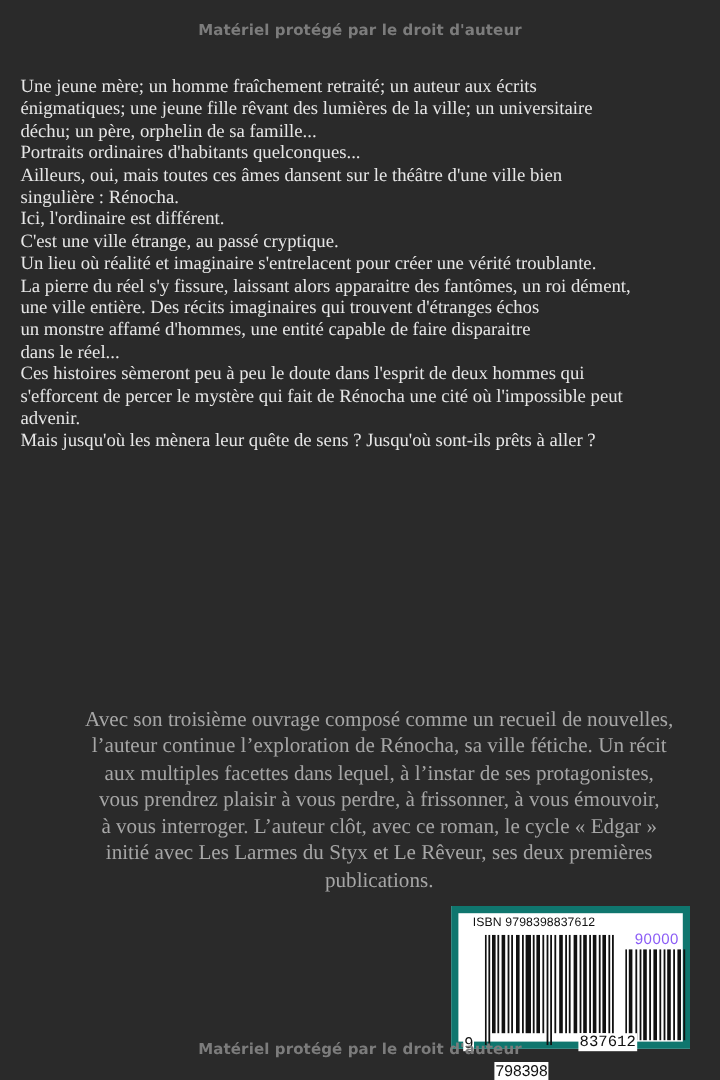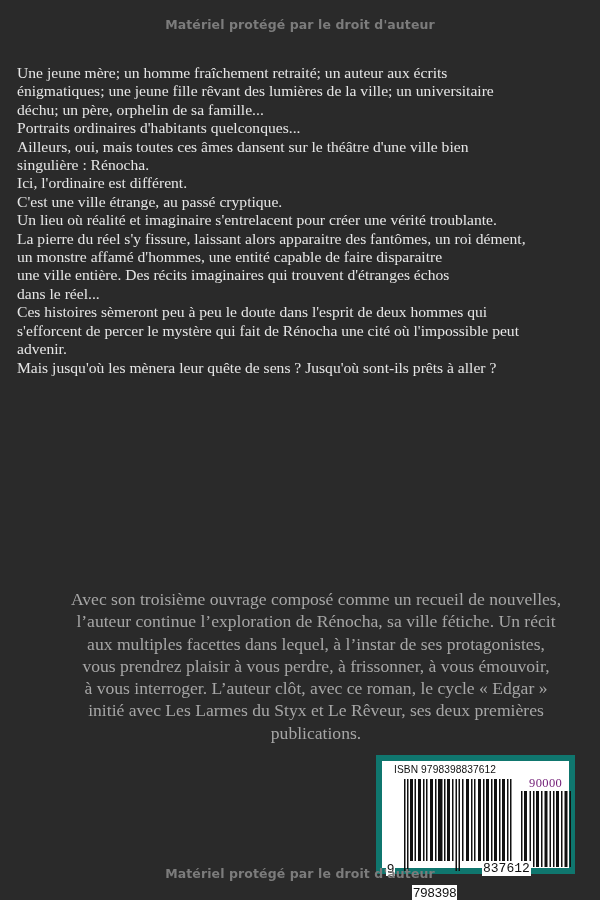--- a/index.html
+++ b/index.html
@@ -32,22 +32,22 @@
     position:absolute; left:376px; top:755px; width:199px; height:119px;
     background:#ffffff; border:6px solid #0f766e; box-sizing:border-box;
   }
   .isbn-label {
     position:absolute; left:12px; top:3px;
     font-family:"Liberation Sans", "DejaVu Sans", sans-serif;
     font-size:10.2px; color:#111; letter-spacing:0.1px;
   }
   .price-label {
     position:absolute; left:147px; top:15px;
-    font-family:Liberation Serif, serif;
-    font-size:12.5px; color:#701a75; letter-spacing:0.4px;
+    font-family:Liberation Sans, sans-serif;
+    font-size:12.5px; color:#8b5cf6; letter-spacing:0.4px;
   }
   .bars-main {
     position:absolute; left:22px; top:18px; width:108px; height:92px;
   }
   .bars-addon {
     position:absolute; left:139px; top:30px; width:52px; height:76px;
   }
   .digits {
     position:absolute; top:100px; left:0; width:140px; height:16px;
     font-family:"Liberation Sans", "DejaVu Sans", sans-serif;
@@ -67,22 +67,22 @@
   <p>Une jeune mère; un homme fraîchement retraité; un auteur aux écrits</p>
   <p>énigmatiques; une jeune fille rêvant des lumières de la ville; un universitaire</p>
   <p>déchu; un père, orphelin de sa famille...</p>
   <p>Portraits ordinaires d'habitants quelconques...</p>
   <p>Ailleurs, oui, mais toutes ces âmes dansent sur le théâtre d'une ville bien</p>
   <p>singulière : Rénocha.</p>
   <p>Ici, l'ordinaire est différent.</p>
   <p>C'est une ville étrange, au passé cryptique.</p>
   <p>Un lieu où réalité et imaginaire s'entrelacent pour créer une vérité troublante.</p>
   <p>La pierre du réel s'y fissure, laissant alors apparaitre des fantômes, un roi dément,</p>
+  <p>une ville entière. Des récits imaginaires qui trouvent d'étranges échos</p>
   <p>un monstre affamé d'hommes, une entité capable de faire disparaitre</p>
-  <p>une ville entière. Des récits imaginaires qui trouvent d'étranges échos</p>
   <p>dans le réel...</p>
   <p>Ces histoires sèmeront peu à peu le doute dans l'esprit de deux hommes qui</p>
   <p>s'efforcent de percer le mystère qui fait de Rénocha une cité où l'impossible peut</p>
   <p>advenir.</p>
   <p>Mais jusqu'où les mènera leur quête de sens ? Jusqu'où sont-ils prêts à aller ?</p>
 </div>
 
 <div class="about">
   <p>Avec son troisième ouvrage composé comme un recueil de nouvelles,</p>
   <p>l’auteur continue l’exploration de Rénocha, sa ville fétiche. Un récit</p>

